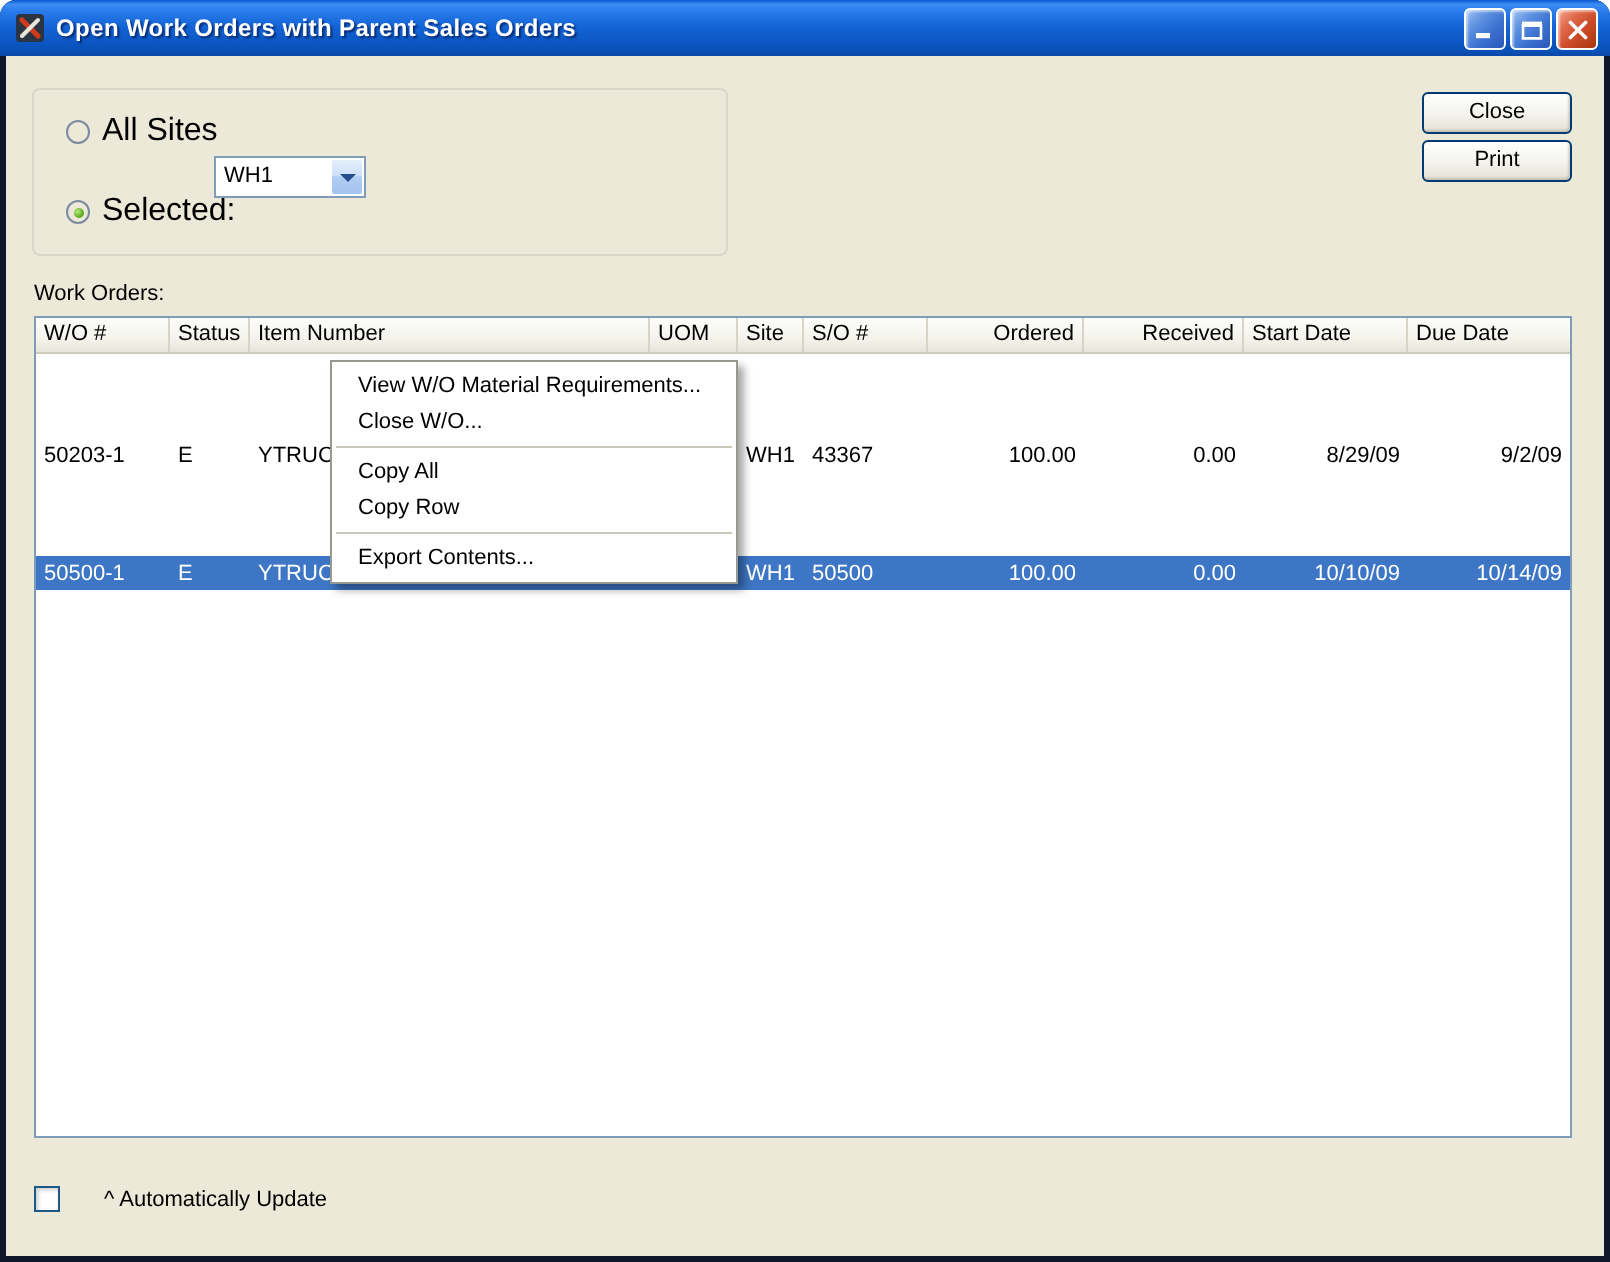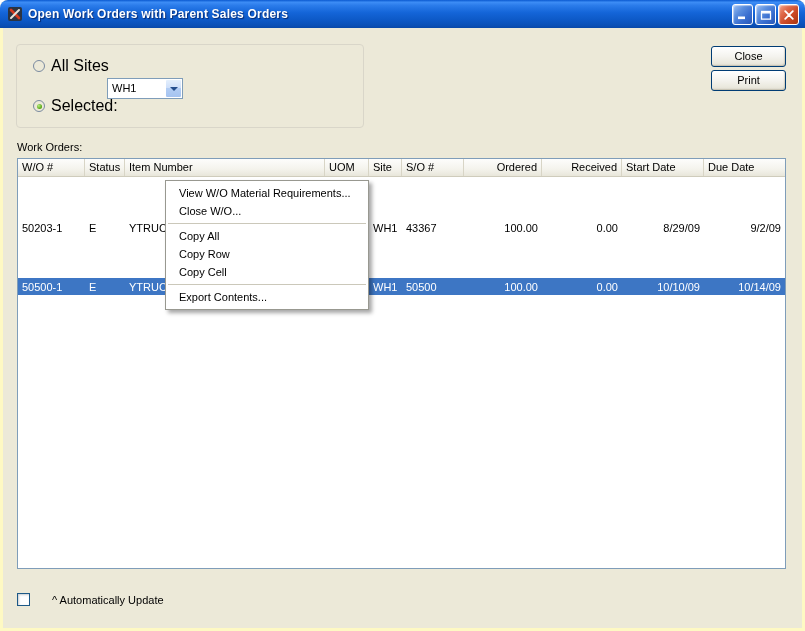--- a/index.html
+++ b/index.html
@@ -1,20 +1,20 @@
 <!DOCTYPE html>
 <html><head>
 <meta charset="utf-8">
 <style>
   * { margin:0; padding:0; box-sizing:border-box; }
   html,body { width:805px; height:631px; overflow:hidden; background:#fff;
               font-family:"Liberation Sans", sans-serif; }
 
   .window { position:absolute; left:0; top:0; width:805px; height:631px;
-            background:#fef9c3; border-radius:8px 8px 0 0; }
+            background:#0f172a; border-radius:8px 8px 0 0; }
 
   
   .titlebar { position:absolute; left:0; top:0; right:0; height:28px;
               border-radius:8px 8px 0 0;
               background:linear-gradient(180deg,#0a59d0 0%,#3d8df5 8%,#2a7bea 20%,
                          #1465d8 45%,#0c57c4 75%,#0a4fb5 92%,#0848a8 100%);
               display:flex; align-items:center; }
   .app-icon { width:16px; height:16px; margin:0 5px 0 7px; flex:0 0 auto; }
   .title-text { color:#fff; font-size:12px; font-weight:bold;
                 text-shadow:1px 1px 1px rgba(0,0,40,.55); letter-spacing:.2px; }
@@ -188,21 +188,20 @@
         <div class="td c-due">10/14/09</div>
       </div>
     </div>
 
     <div class="context-menu">
       <div class="menu-item">View W/O Material Requirements...</div>
       <div class="menu-item">Close W/O...</div>
       <div class="menu-separator"></div>
       <div class="menu-item">Copy All</div>
       <div class="menu-item">Copy Row</div>
-      <div class="menu-item">Copy Cell</div>
       <div class="menu-separator"></div>
       <div class="menu-item">Export Contents...</div>
     </div>
 
     <div class="footer-check">
       <span class="checkbox"></span>
       <span class="check-label">^ Automatically Update</span>
     </div>
 
   </div>

